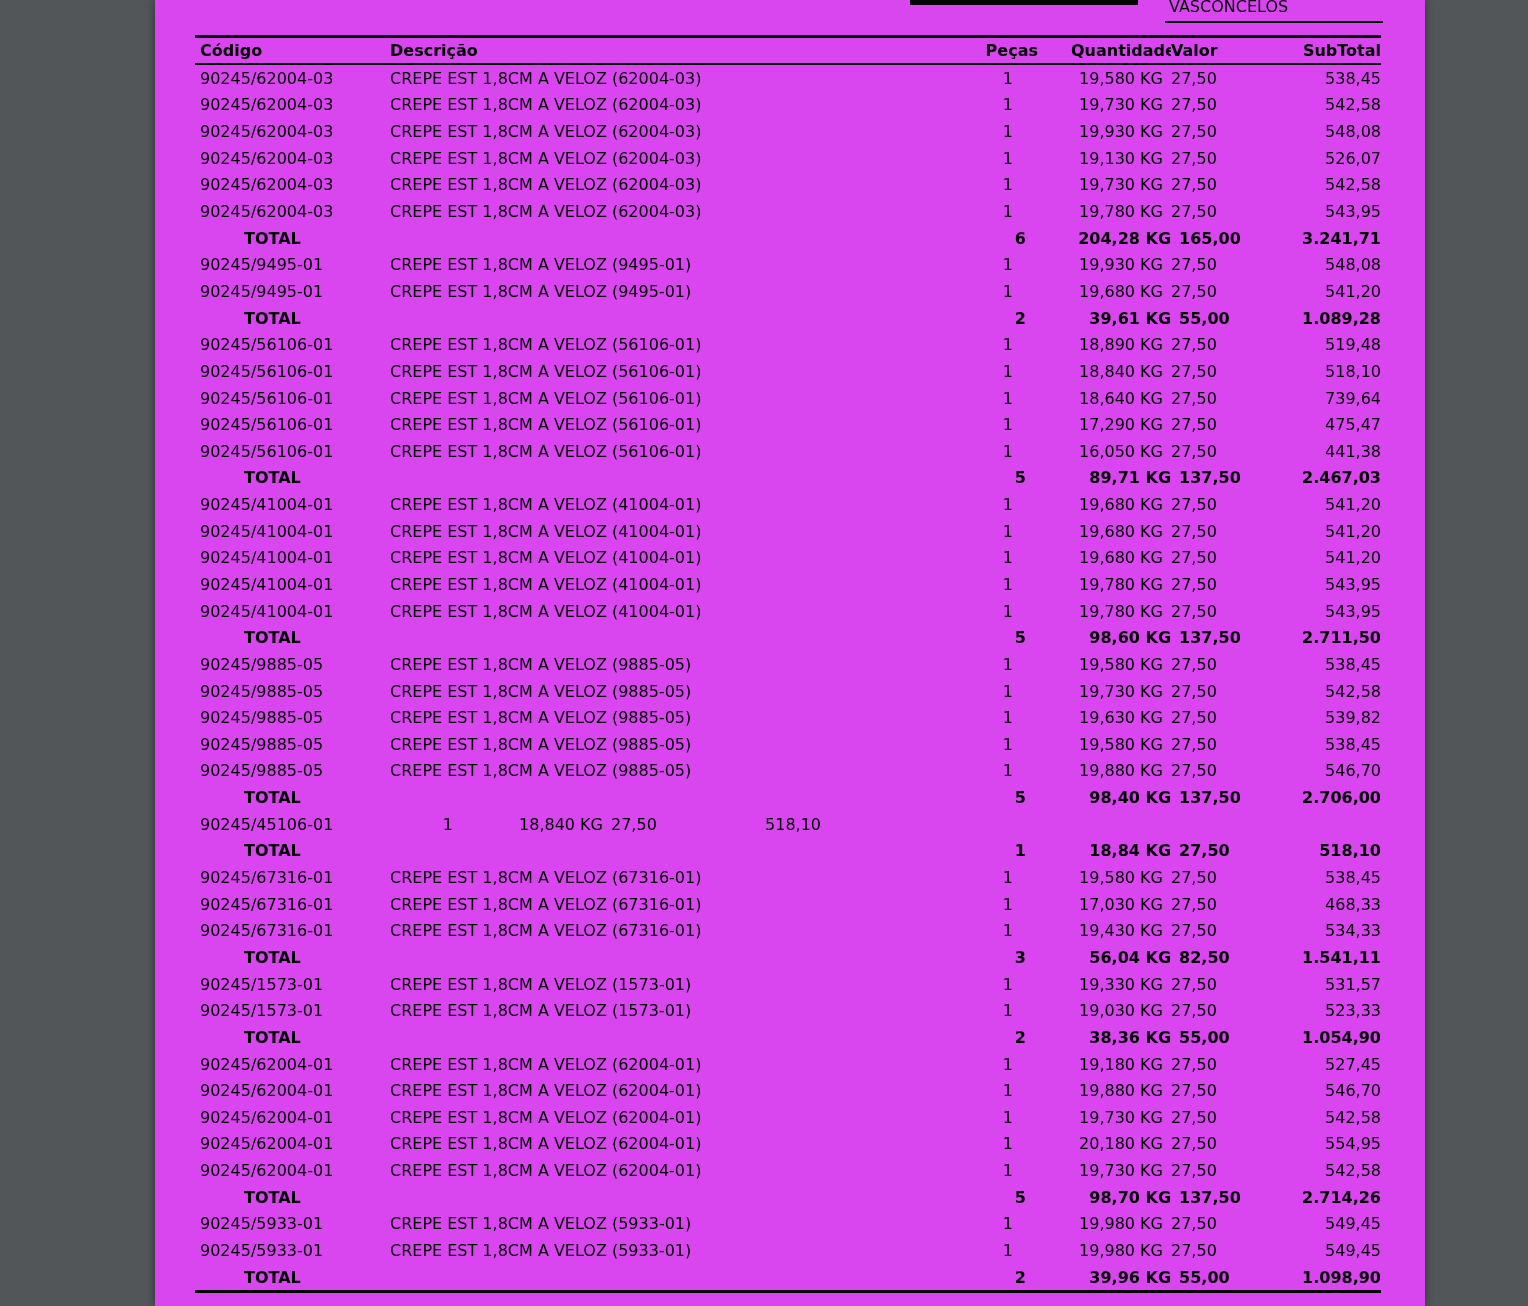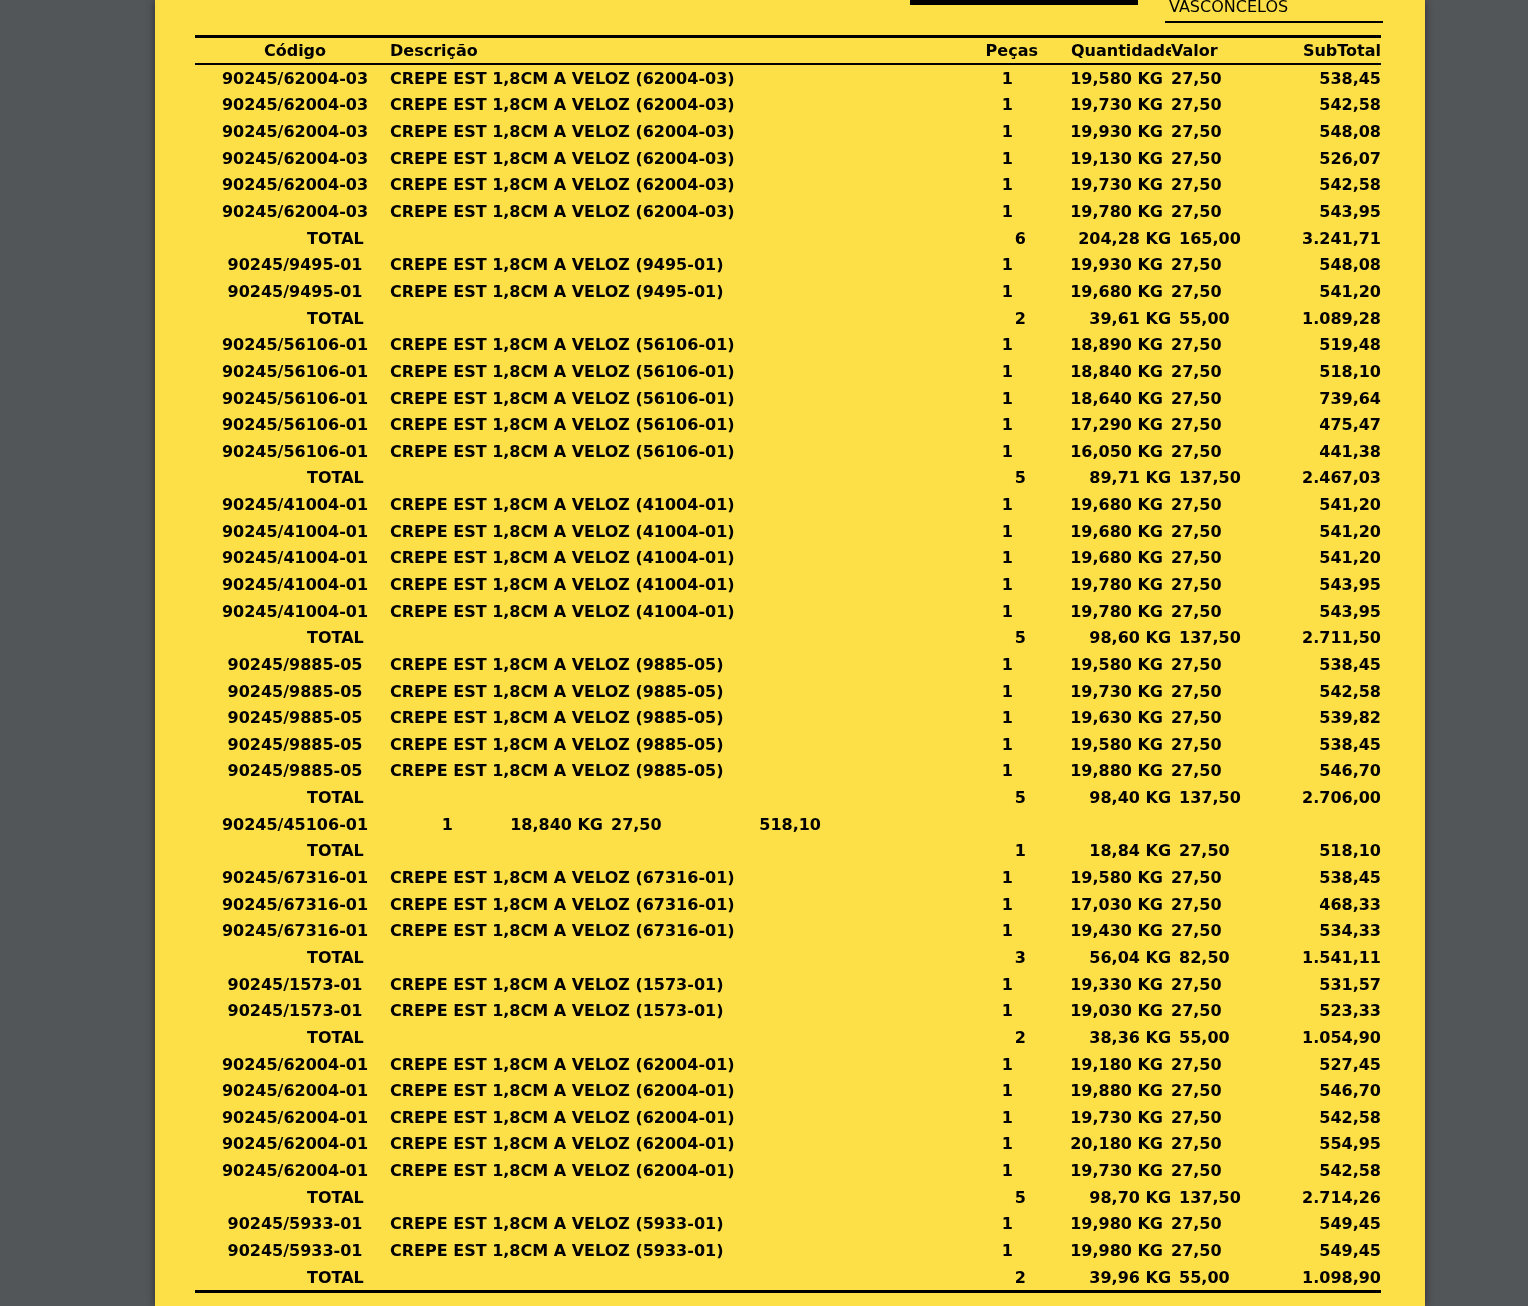--- a/index.html
+++ b/index.html
@@ -8,21 +8,21 @@
     background: #525659;
     overflow: hidden;
     position: relative;
     font-family: "DejaVu Sans", "Liberation Sans", sans-serif;
     color: #000000;
   }
   .page {
     position: absolute;
     left: 155px; top: 0;
     width: 1270px; height: 1306px;
-    background: #fde047;
+    background: #d946ef;
     box-shadow: 0 0 8px rgba(0,0,0,0.45);
   }
   .rule-above {
     position: absolute;
     left: 755px; top: 0;
     width: 228px; height: 5px;
     background: #000;
   }
   .company {
     position: absolute;
@@ -40,24 +40,24 @@
   .doc-table {
     position: absolute;
     left: 40px; top: 35px;
     width: 1186px;
   }
   .hrule { background: #000; width: 100%; }
   .hrule.top { height: 3px; }
   .hrule.mid { height: 2px; }
   .hrule.bottom { height: 3px; }
   .thead { display: flex; height: 25px; align-items: center; font-weight: bold; font-size: 16px; }
-  .row { display: flex; height: 26.65px; align-items: center; font-size: 16px; font-weight: bold; }
+  .row { display: flex; height: 26.65px; align-items: center; font-size: 16px; }
   .row.total { font-weight: bold; margin-left: 44px; }
   .cell { box-sizing: border-box; white-space: nowrap; overflow: hidden; }
-  .c-codigo    { width: 195px; padding-left: 5px; text-align: center; }
+  .c-codigo    { width: 195px; padding-left: 5px; text-align: left; }
   .c-descricao { width: 560px; padding-left: 0;  text-align: left; }
   .c-pecas     { width: 88px;  text-align: right; }
   .c-qty       { width: 133px; text-align: right; }
   .c-valor     { width: 101px; }
   .c-subtotal  { width: 109px; text-align: right; }
   .thead .c-pecas { padding-right: 0; }
   .row .c-pecas   { padding-right: 25px; }
   .row .c-qty     { padding-right: 8px; }
   .clip-qty {
     display: inline-block;

